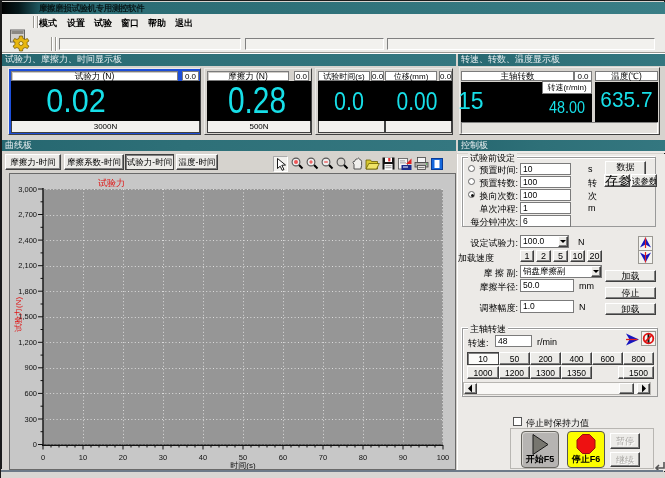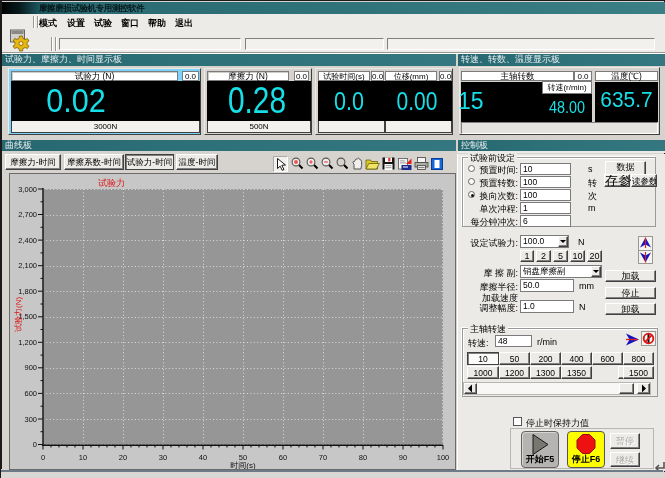--- a/index.html
+++ b/index.html
@@ -57,21 +57,21 @@
 </div>
 <div class="abs" style="left:1px;top:51px;width:663px;height:1px;background:#9a9892;"></div>
 <div class="abs" style="left:1px;top:52px;width:663px;height:1px;background:#fff;"></div>
 
 <div class="abs hdr" style="left:1px;top:53px;width:454px;height:11.5px;">试验力、摩擦力、时间显示板</div>
 <div class="abs hdr" style="left:457px;top:53px;width:207px;height:11.5px;">转速、转数、温度显示板</div>
 
 <div class="abs" style="left:1px;top:64.5px;width:454px;height:74.5px;background:#d6d3ce;"></div>
 <div class="abs" style="left:457px;top:64.5px;width:207px;height:74.5px;background:#d6d3ce;"></div>
 
-<div class="abs raised2" style="left:7px;top:66.5px;width:193px;height:67.5px;background:#7dd3fc;">
+<div class="abs raised2" style="left:7px;top:66.5px;width:193px;height:67.5px;background:#1d4ed8;">
   <div class="abs" style="left:2px;top:2px;width:167px;height:10px;background:#fff;border:1px solid #7b7b7b;box-shadow:inset 1px 1px 0 #cfccc8;text-align:center;font-size:8.5px;line-height:9px;">试验力 (N)</div>
   <div class="abs" style="left:173px;top:2px;width:17px;height:10px;background:#fff;border:1px solid #7b7b7b;text-align:center;font-size:8px;line-height:9px;">0.0</div>
   <div class="abs lcd" style="left:2px;top:12px;width:189px;height:40px;">
     <div class="abs" style="left:-5px;top:-1px;width:140px;height:40px;line-height:40px;text-align:center;font-size:34px;transform:scaleX(0.9);">0.02</div>
   </div>
   <div class="abs" style="left:2px;top:52px;width:189px;height:12.5px;background:#f2f1ee;border:1px solid #404040;border-top:none;text-align:center;font-size:8px;line-height:11px;">3000N</div>
 </div>
 
 <div class="abs raised2" style="left:203px;top:66.5px;width:108px;height:67.5px;background:#d6d3ce;">
   <div class="abs" style="left:2px;top:2px;width:82px;height:10px;background:#fff;border:1px solid #7b7b7b;box-shadow:inset 1px 1px 0 #cfccc8;text-align:center;font-size:8.5px;line-height:9px;">摩擦力 (N)</div>
@@ -347,21 +347,21 @@
   <div class="abs btn" style="left:147px;top:7px;width:41px;height:20px;line-height:11px;">数据</div>
   <div class="abs btn" style="left:146px;top:20px;width:26px;height:13px;line-height:12px;font-size:13px;">存参数</div>
   <div class="abs btn" style="left:173px;top:20px;width:26px;height:13px;line-height:12px;font-size:8.5px;">读参数</div>
 
   <div class="abs lbl" style="left:0px;top:83px;width:60px;text-align:right;">设定试验力:</div>
   <div class="abs field" style="left:62px;top:81px;width:49px;height:13px;">100.0</div>
   <div class="abs btn" style="left:100px;top:82px;width:10px;height:11px;"><svg width="8" height="8" viewBox="0 0 8 8">
           <polygon points="1,3 7,3 4,6" fill="#000"></polygon>
         </svg></div>
   <div class="abs lbl" style="left:120px;top:83px;">N</div>
-  <div class="abs lbl" style="left:0px;top:98px;width:60px;text-align:right;margin-top:40px;">加载速度</div>
+  <div class="abs lbl" style="left:0px;top:98px;width:60px;text-align:left;">加载速度</div>
   <div class="abs btn" style="left:62px;top:96px;width:14px;height:12px;line-height:11px;">1</div>
   <div class="abs btn" style="left:78px;top:96px;width:15px;height:12px;line-height:11px;">2</div>
   <div class="abs btn" style="left:95px;top:96px;width:15px;height:12px;line-height:11px;">5</div>
   <div class="abs btn" style="left:112px;top:96px;width:15px;height:12px;line-height:11px;">10</div>
   <div class="abs btn" style="left:129px;top:96px;width:15px;height:12px;line-height:11px;">20</div>
   <div class="abs lbl" style="left:0px;top:113px;width:60px;text-align:right;">摩 擦 副:</div>
   <div class="abs field" style="left:62px;top:111px;width:82px;height:13px;">销盘摩擦副</div>
   <div class="abs btn" style="left:133px;top:112px;width:10px;height:11px;"><svg width="8" height="8" viewBox="0 0 8 8">
           <polygon points="1,3 7,3 4,6" fill="#000"></polygon>
         </svg></div>

